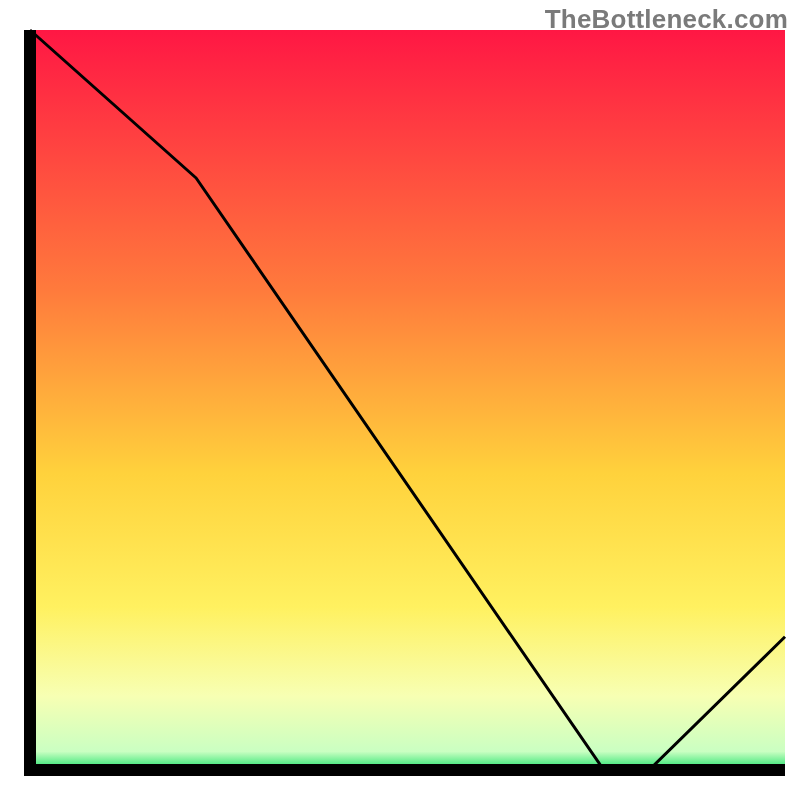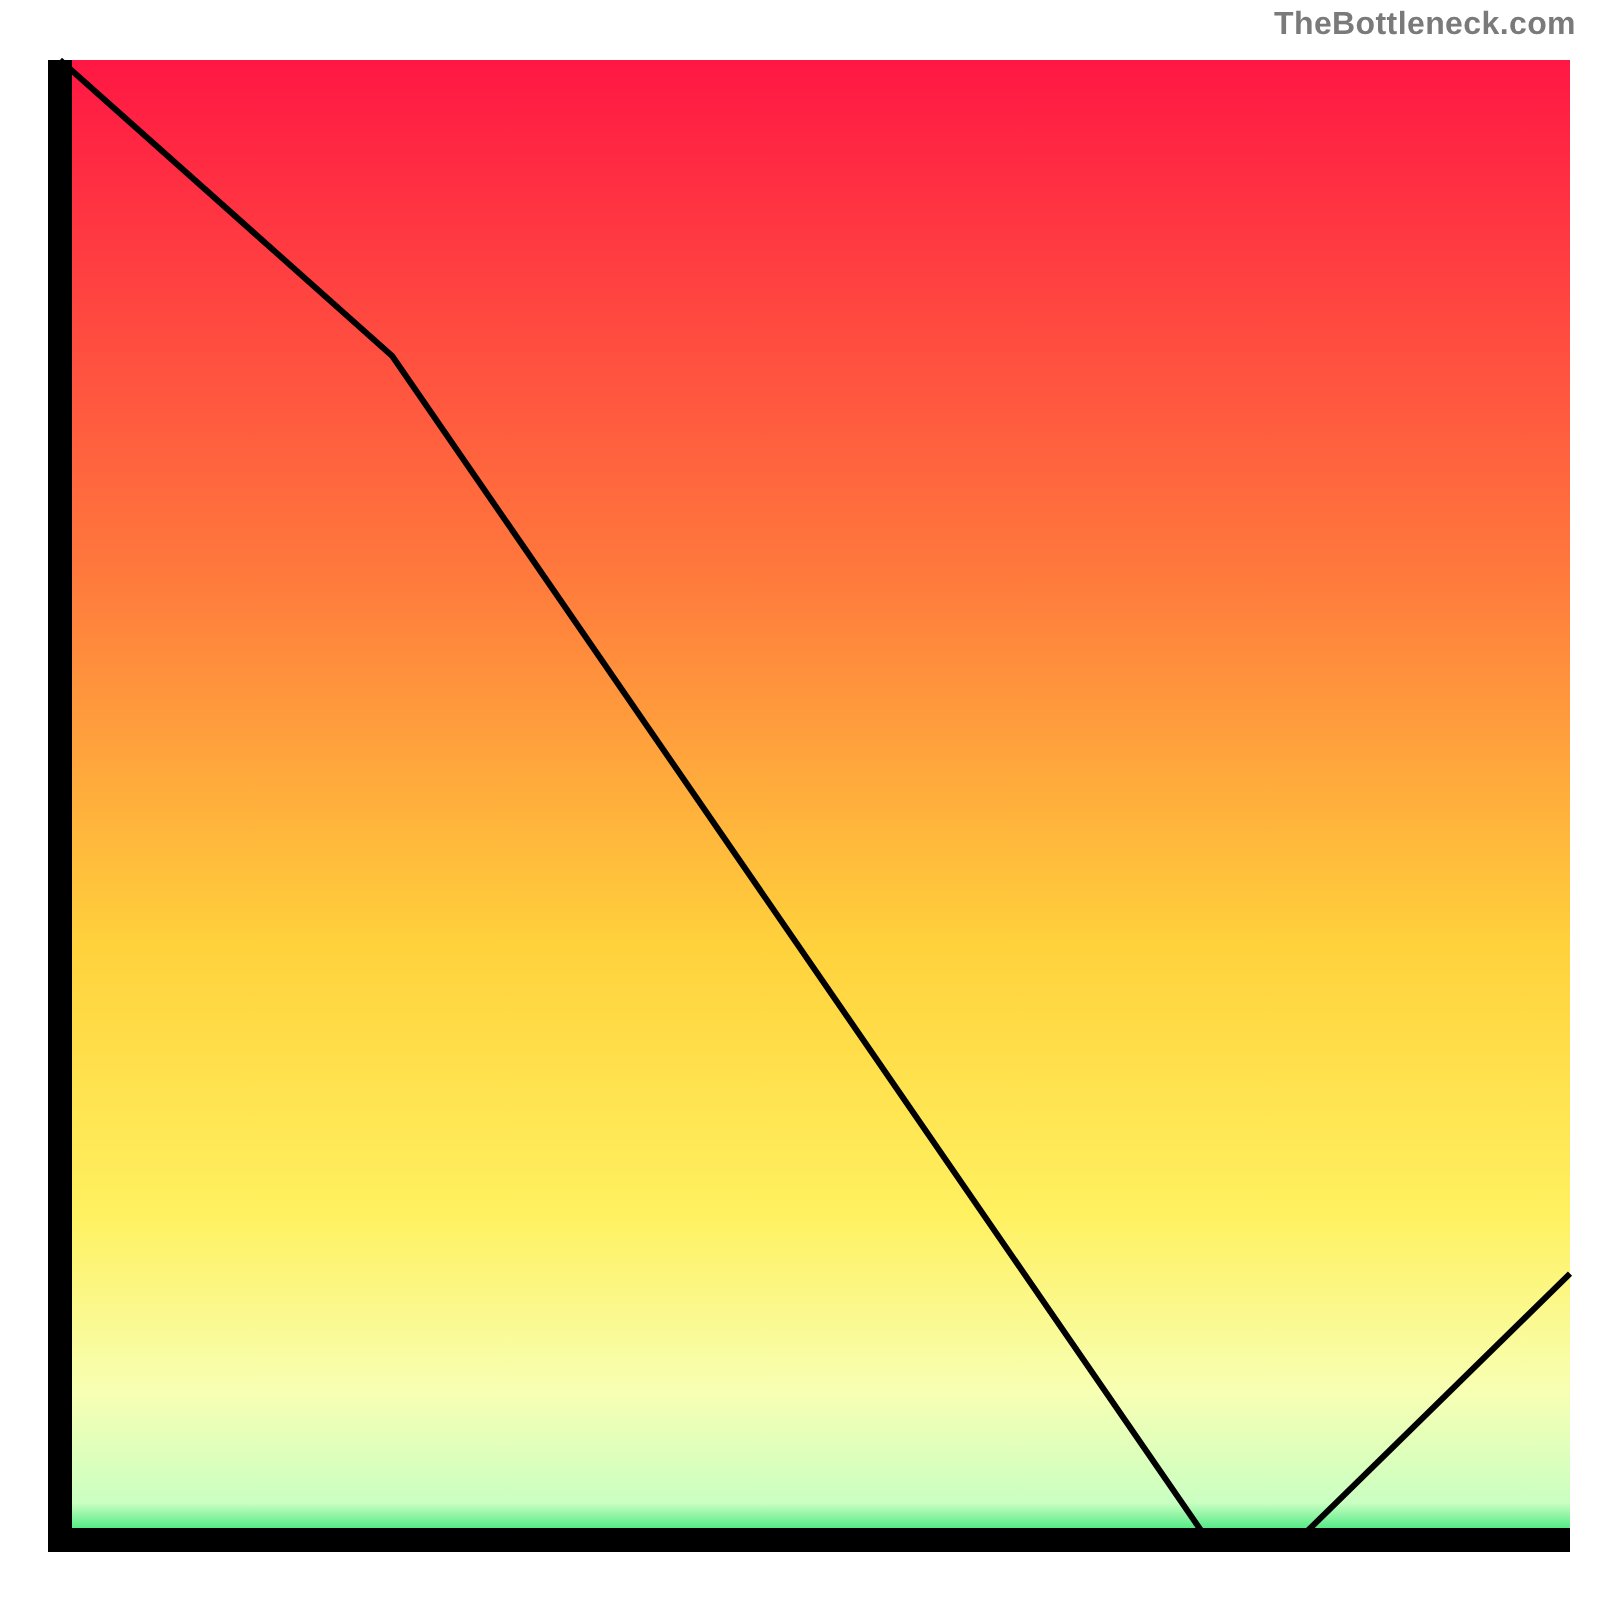--- a/index.html
+++ b/index.html
@@ -13,21 +13,21 @@
   }
   .stage {
     position: relative;
     width: 800px;
     height: 800px;
   }
   .watermark {
     position: absolute;
     top: 4px;
     right: 12px;
-    font-size: 16px;
+    font-size: 26px;
     font-weight: 600;
     color: #7a7a7a;
     letter-spacing: 0.2px;
   }
   svg { display: block; }
 </style>
 </head>
 <body>
 
 <div class="stage">

